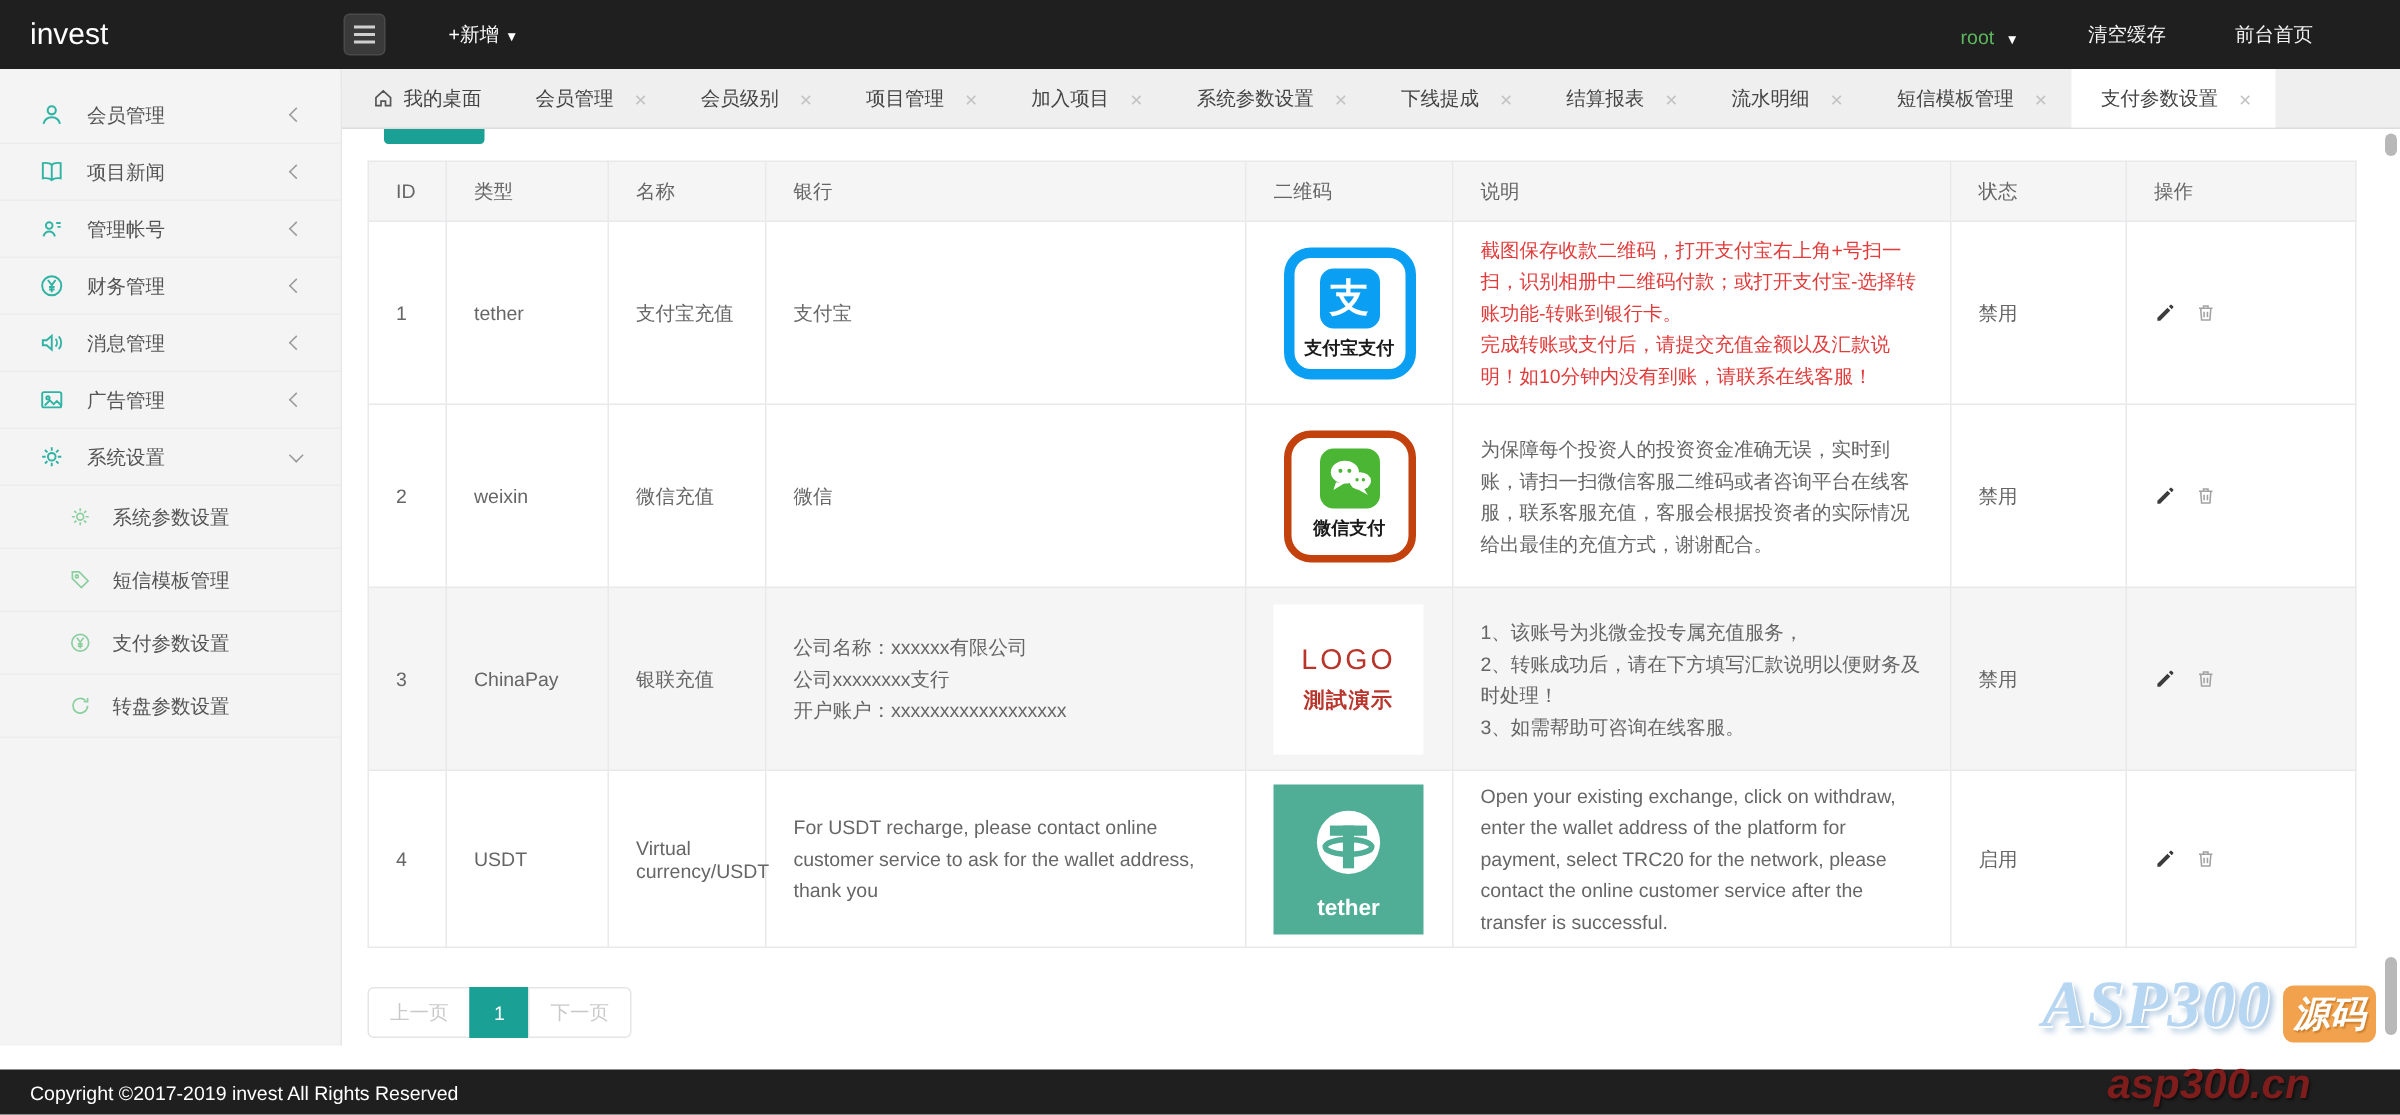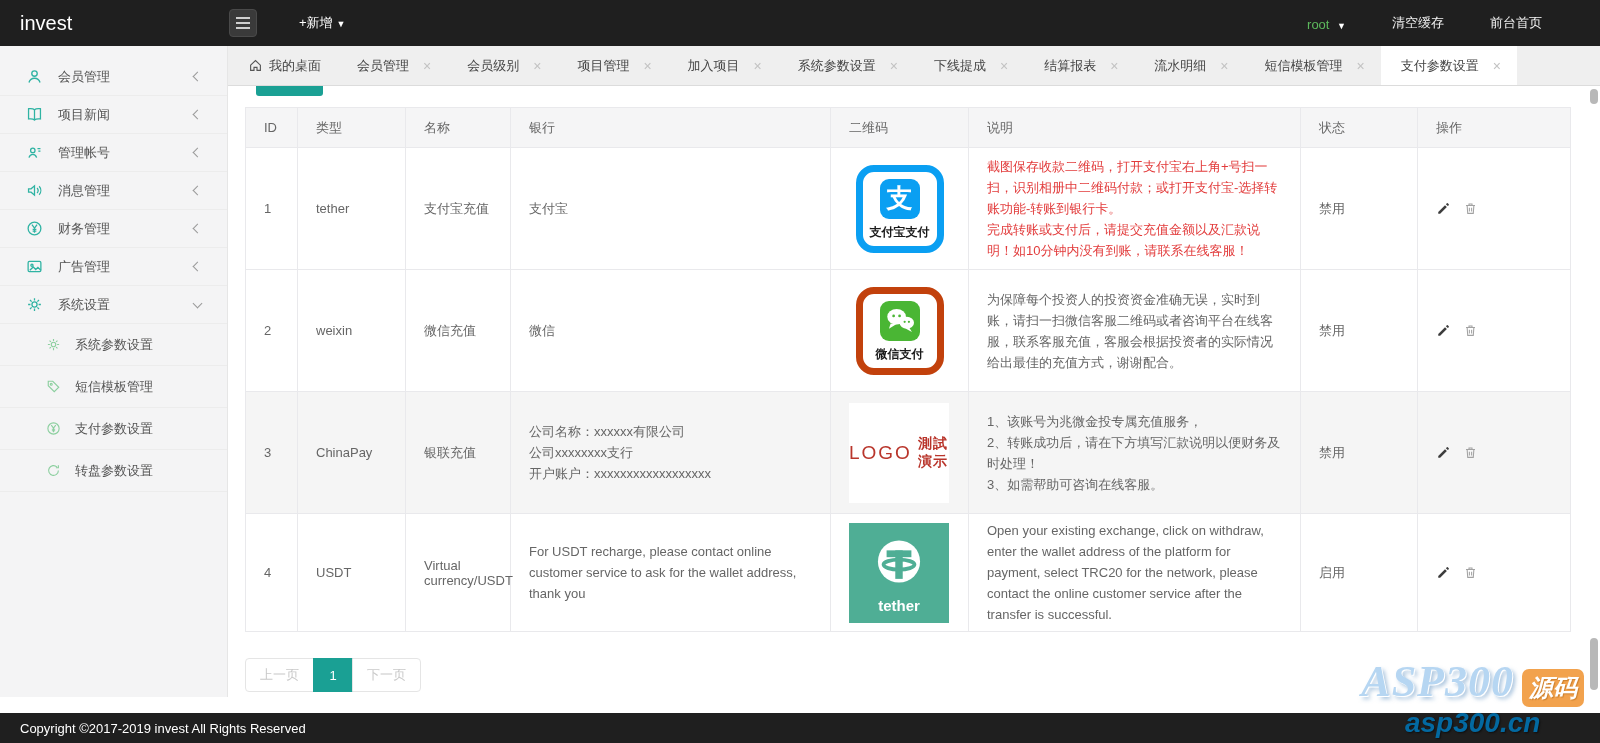--- a/index.html
+++ b/index.html
@@ -60,27 +60,27 @@
   .grid p { line-height:21px; }
   .desc-red p { color:#e23b3b; }
   .cell-qr { text-align:center; padding:6px 10px; }
 
   
   .qr-box { width:100px; height:100px; background:#fff; margin:0 auto;
     display:flex; align-items:center; justify-content:center; }
   .pay-tile { width:88px; height:88px; border-radius:18px; background:#fff;
     position:relative; display:flex; flex-direction:column; align-items:center; }
   .pay-tile.ali { border:7px solid #0a9ff2; }
-  .pay-tile.wx  { border:7px solid #c2410c; }
+  .pay-tile.wx  { border:5px solid #c2410c; }
   .pay-tile .mid { width:40px; height:40px; border-radius:9px; margin-top:7px;
     display:flex; align-items:center; justify-content:center; }
   .pay-tile.ali .mid { background:#0a9ff2; color:#fff; font-size:26px; font-weight:bold; }
   .pay-tile.wx  .mid { background:#4ab634; }
   .pay-tile .cap { font-size:12px; font-weight:bold; color:#1a1a1a; margin-top:5px; white-space:nowrap; }
-  .logo-ph { width:100px; height:100px; background:#fff; display:flex; flex-direction:row;
+  .logo-ph { width:100px; height:100px; background:#fff; display:flex; flex-direction:column;
     align-items:center; justify-content:center; gap:6px; }
   .logo-ph .t1 { color:#b9352b; font-size:19px; letter-spacing:2px; }
   .logo-ph .t2 { color:#b9352b; font-size:14px; font-weight:bold; letter-spacing:1px; }
   .tether-tile { width:100px; height:100px; background:#4fae95; display:flex; flex-direction:column;
     align-items:center; justify-content:flex-start; padding-top:10px; }
   .tether-tile .cap { color:#fff; font-size:15px; font-weight:bold; margin-top:2px; }
 
   .ops { display:flex; align-items:center; gap:12px; }
   .op-ic { width:15px; height:15px; cursor:pointer; }
   .op-ic.edit { color:#3c3c3c; }
@@ -107,22 +107,22 @@
     padding-left:20px; z-index:40; }
 
   
   .wm { position:absolute; right:16px; bottom:4px; z-index:60; text-align:center; pointer-events:none; }
   .wm-line1 { display:flex; align-items:flex-end; justify-content:flex-end;font-family:Liberation Serif, serif; }
   .wm-asp { font-size:44px; font-weight:900; font-style:italic; letter-spacing:1px;
     color:#b6d6f2; text-shadow:1px 1px 0 #fff, 3px 3px 4px rgba(90,140,190,.55); }
   .wm-badge { background:#f2a24d; color:#fff; font-weight:bold; font-style:italic;
     font-size:24px; padding:3px 7px; border-radius:7px; margin-left:8px;
     text-shadow:1px 1px 1px rgba(150,80,0,.4); }
-  .wm-url { font-size:28px; font-weight:bold; font-style:italic; color:#0369a1;
-    text-shadow:1px 1px 2px rgba(0,0,0,.55); margin-top:0px; }
+  .wm-url { font-size:28px; font-weight:bold; font-style:italic; color:#7f1d1d;
+    text-shadow:1px 1px 2px rgba(0,0,0,.55); margin-top:12px; }
 </style>
 </head>
 <body>
 
 <div class="navbar">
   <div class="brand">invest</div>
   <div class="menu-toggle">
     <i></i>
       <i></i>
       <i></i>
@@ -167,35 +167,35 @@
           <path d="M3.5 16c.8-2.6 2.6-3.8 4.5-3.8s3.7 1.2 4.5 3.8"></path>
           <path d="M13.5 5.5h3.5M14.5 8.5h2.5"></path>
         </svg>
       </span>
     <span>管理帐号</span>
       <span class="chev left"></span>
   </div>
   <div class="side-item">
     <span class="ic">
         <svg viewBox="0 0 20 20" fill="none" stroke="currentColor" stroke-width="1.5">
+          <circle cx="10" cy="10" r="7.5"></circle>
+          <path d="M7 5.5l3 4 3-4M10 9.5V15M7.8 11h4.4M7.8 13h4.4"></path>
+        </svg>
+      </span>
+    <span>财务管理</span>
+      <span class="chev left"></span>
+  </div>
+  <div class="side-item">
+    <span class="ic">
+        <svg viewBox="0 0 20 20" fill="none" stroke="currentColor" stroke-width="1.5">
           <path d="M3 8v4h3l4 3.5v-11L6 8H3z"></path>
           <path d="M13 7a4.5 4.5 0 010 6M15.5 5a7.5 7.5 0 010 10"></path>
         </svg>
       </span>
     <span>消息管理</span>
-      <span class="chev left"></span>
-  </div>
-  <div class="side-item">
-    <span class="ic">
-        <svg viewBox="0 0 20 20" fill="none" stroke="currentColor" stroke-width="1.5">
-          <circle cx="10" cy="10" r="7.5"></circle>
-          <path d="M7 5.5l3 4 3-4M10 9.5V15M7.8 11h4.4M7.8 13h4.4"></path>
-        </svg>
-      </span>
-    <span>财务管理</span>
       <span class="chev left"></span>
   </div>
   <div class="side-item">
     <span class="ic">
         <svg viewBox="0 0 20 20" fill="none" stroke="currentColor" stroke-width="1.5">
           <rect x="2.5" y="4" width="15" height="12" rx="1.5"></rect>
           <circle cx="7" cy="8.5" r="1.3"></circle>
           <path d="M4.5 14.5l4-4 3 3 2.5-2.5 3.5 3.5"></path>
         </svg>
       </span>

